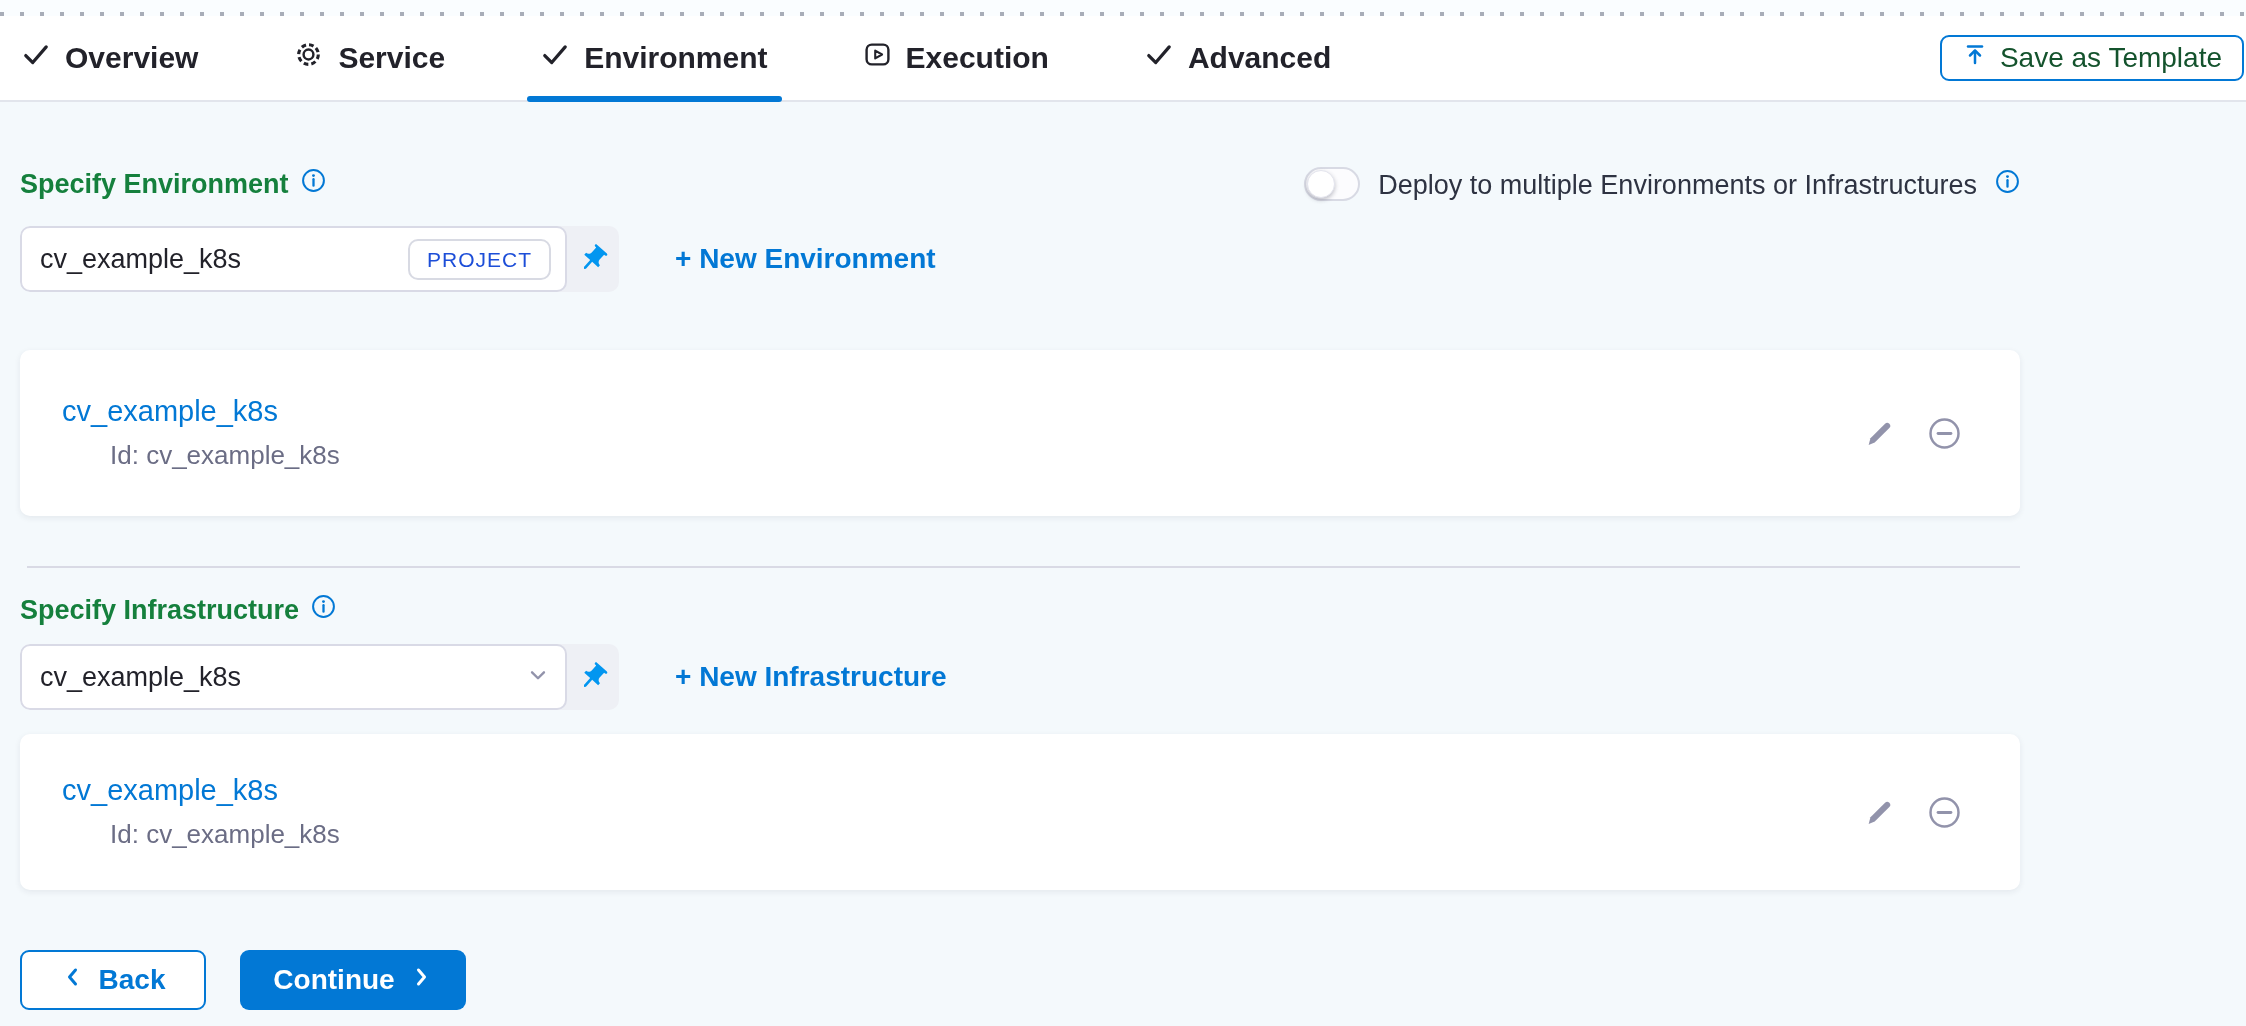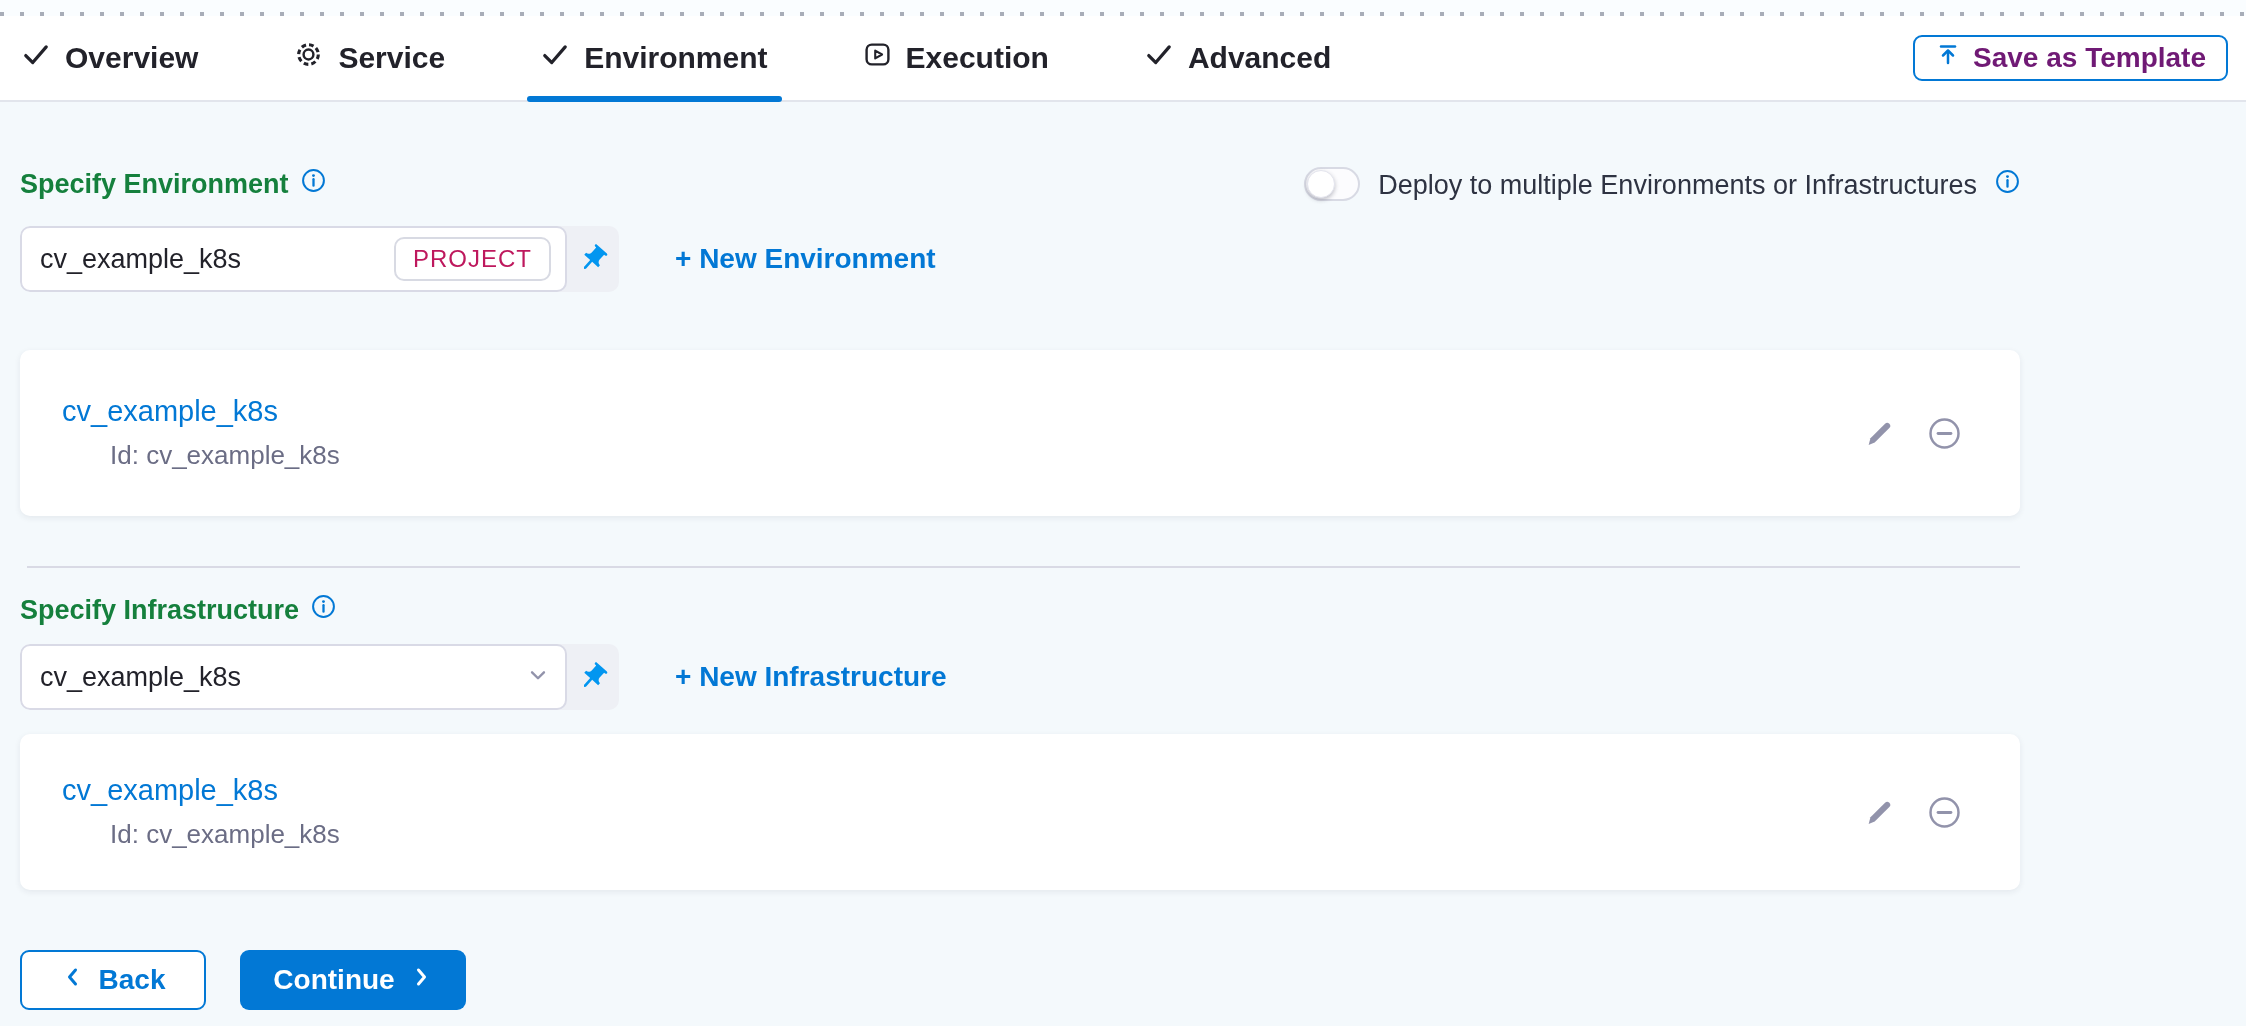--- a/index.html
+++ b/index.html
@@ -18,21 +18,21 @@
     background-position:0 100%;
     background-repeat:no-repeat;
   }
   
   .tabbar{
     height:86px;
     background:#ffffff;
     border-bottom:2px solid #e2e5ec;
     display:flex;
     align-items:stretch;
-    padding:0 18px 0 22px;
+    padding:0 2px 0 22px;
   }
   .tab{
     display:flex;
     align-items:center;
     gap:15px;
     margin-right:96px;
     position:relative;
     font-size:30px;
     font-weight:600;
     color:#22222a;
@@ -53,23 +53,23 @@
     margin-left:auto;
     align-self:center;
     display:flex;
     align-items:center;
     gap:12px;
     height:46px;
     padding:0 20px;
     background:#ffffff;
     border:2px solid #0278d5;
     border-radius:9px;
-    color:#701a75;
+    color:#14532d;
     font-size:28px;
-    font-weight:700;
+    font-weight:400;
     font-family:inherit;
     cursor:pointer;
     white-space:nowrap;
   }
   
   .content{ padding:0 0 0 20px; }
   .row-header{
     margin-top:62px;
     width:2000px;
     display:flex;
@@ -140,24 +140,24 @@
   .select-value{
     font-size:27px;
     color:#22222a;
   }
   .scope-badge{
     margin-left:auto;
     border:2px solid #d8dae3;
     border-radius:10px;
     background:#ffffff;
     padding:8px 17px;
-    font-size:24px;
+    font-size:21px;
     font-weight:500;
     letter-spacing:1px;
-    color:#be185d;
+    color:#1d4ed8;
     line-height:1;
   }
   .chevron-down{ margin-left:auto; }
   .pin-area{
     width:52px;
     display:flex;
     align-items:center;
     justify-content:center;
     cursor:pointer;
   }

